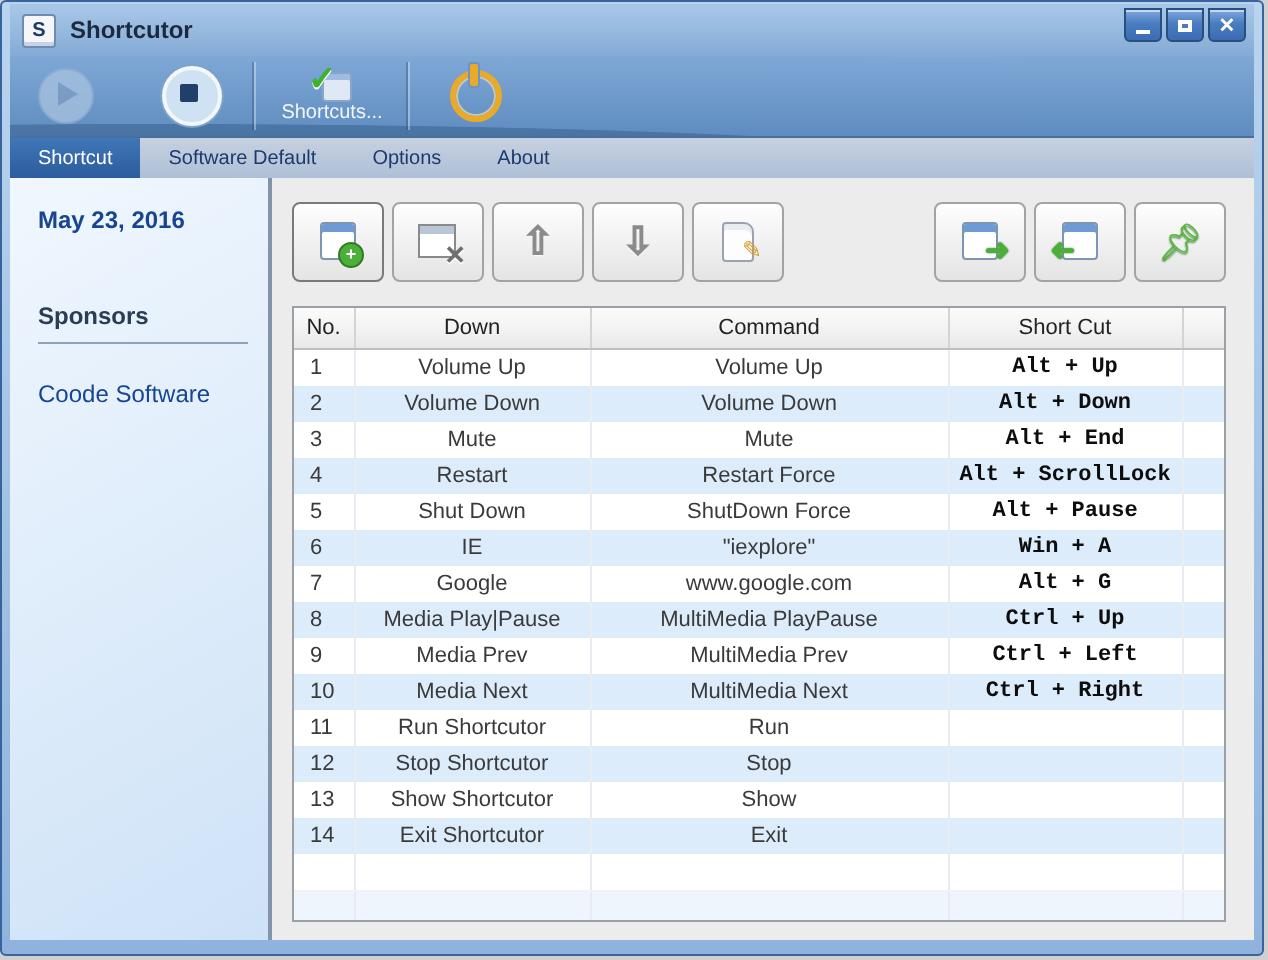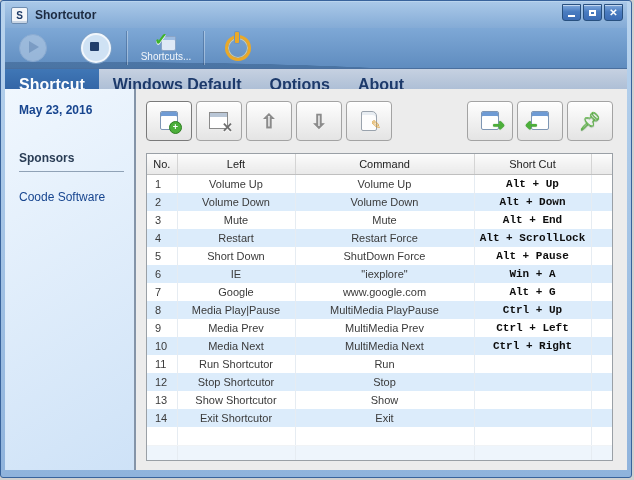--- a/index.html
+++ b/index.html
@@ -39,21 +39,21 @@
   .ic .win-glyph{position:absolute;right:0;bottom:0;width:13px;height:13px;background:#dfe9f6;border:1px solid #8aa4c6;
     border-radius:2px;box-shadow:inset 0 3px 0 #9dbce2;}
   .ic .check{position:absolute;left:-2px;top:-6px;color:#3db32a;font-size:17px;font-weight:bold;text-shadow:0 1px 0 #fff;}
   .power-btn{width:20px;height:20px;border:3px solid #eaa928;border-radius:50%;position:relative;margin-left:14px;cursor:pointer;
     box-shadow:inset 0 0 0 1px rgba(255,235,170,.6);}
   .power-btn .stem{position:absolute;left:7px;top:-6px;width:4px;height:11px;background:#eaa928;
     box-shadow:0 0 0 1px #6f94bf;border-radius:1px;}
   
   .tabstrip{height:20px;flex:0 0 auto;display:flex;align-items:stretch;
     background:linear-gradient(#c6d1e1,#aebfd6);border-top:1px solid #4a6f9e;}
-  .tab{display:flex;align-items:center;padding:16px 14px;font-size:16px;font-weight:bold;color:#1d3a6b;cursor:pointer;}
+  .tab{display:flex;align-items:center;padding:4px 14px;font-size:10px;font-weight:normal;color:#1d3a6b;cursor:pointer;}
   .tab.active{background:linear-gradient(#4077b6,#2c5c9d);color:#fff;}
   
   .content{flex:1;position:relative;background:#ececec;overflow:hidden;}
   .sidebar{position:absolute;left:0;top:0;bottom:0;width:129px;
     background:linear-gradient(150deg,#f0f7fe 0%,#cee2f7 100%);border-right:2px solid #8494a8;}
   .sidebar .date{margin:14px 16px 0 14px;font-size:12px;font-weight:bold;color:#17458f;}
   .sidebar .sponsors{margin:34px 0 0 14px;font-size:12px;font-weight:bold;color:#2a3d55;}
   .sidebar hr{border:none;border-top:1px solid #90a2b6;margin:6px 10px 8px 14px;}
   .sidebar .sponsor-link{margin:18px 0 0 14px;font-size:12px;color:#17458f;cursor:pointer;}
   .main{position:absolute;left:131px;top:0;right:0;bottom:0;}
@@ -133,21 +133,21 @@
       <span>Shortcuts...</span>
     </div>
     <div class="tool-sep"></div>
     <div class="power-btn">
         <span class="stem"></span>
       </div>
   </div>
 
   <div class="tabstrip">
     <div class="tab active">Shortcut</div>
-    <div class="tab">Windows Default</div>
+    <div class="tab">Software Default</div>
     <div class="tab">Options</div>
     <div class="tab">About</div>
   </div>
 
   <div class="content">
 
     <div class="sidebar">
       <div class="date">May 23, 2016</div>
       <div class="sponsors">Sponsors</div>
       <hr>
@@ -207,21 +207,21 @@
           <colgroup>
             <col class="c-no">
               <col class="c-name">
               <col class="c-cmd">
               <col class="c-sc">
               <col class="c-x">
           </colgroup>
           <thead>
             <tr>
               <th>No.</th>
-              <th>Left</th>
+              <th>Down</th>
               <th>Command</th>
               <th>Short Cut</th>
               <th></th>
             </tr>
           </thead>
           <tbody>
               <tr>
                 <td class="no-cell">1</td>
                 <td>Volume Up</td>
                 <td>Volume Up</td>
@@ -244,21 +244,21 @@
               </tr>
               <tr>
                 <td class="no-cell">4</td>
                 <td>Restart</td>
                 <td>Restart Force</td>
                 <td class="shortcut-cell">Alt + ScrollLock</td>
                 <td></td>
               </tr>
               <tr>
                 <td class="no-cell">5</td>
-                <td>Short Down</td>
+                <td>Shut Down</td>
                 <td>ShutDown Force</td>
                 <td class="shortcut-cell">Alt + Pause</td>
                 <td></td>
               </tr>
               <tr>
                 <td class="no-cell">6</td>
                 <td>IE</td>
                 <td>"iexplore"</td>
                 <td class="shortcut-cell">Win + A</td>
                 <td></td>

